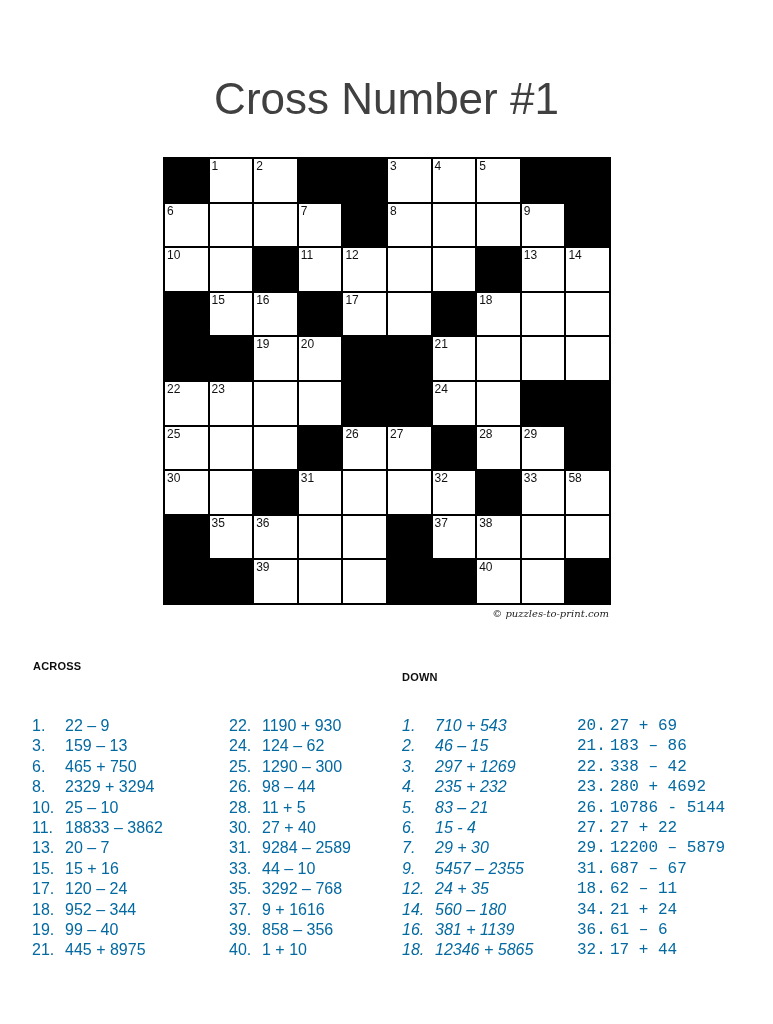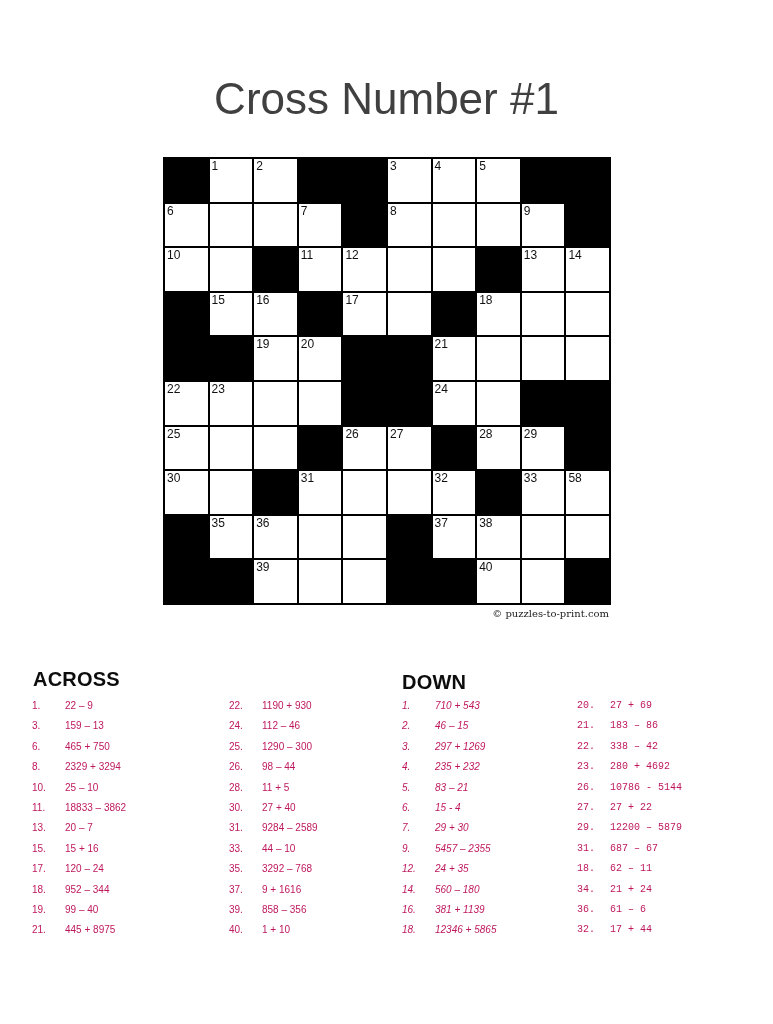--- a/index.html
+++ b/index.html
@@ -17,30 +17,30 @@
     display:grid;grid-template-columns:repeat(10,1fr);grid-template-rows:repeat(10,1fr);
     gap:2px;
   }
   .cell{background:#ffffff;position:relative;}
   .cell.black{background:#000000;}
   .cellnum{
     position:absolute;top:1px;left:2px;font-size:12px;line-height:1.1;color:#111;
   }
   .copyright{
     position:absolute;left:163px;top:608px;width:446px;text-align:right;
-    font-family:"DejaVu Serif",serif;font-size:10px;color:#222;
+    font-family:"DejaVu Serif",serif;font-style:italic;font-size:10px;color:#222;
   }
   .heading{
-    position:absolute;top:651px;font-size:20px;font-weight:700;color:#0d0d0d;
+    position:absolute;top:651px;font-size:11px;font-weight:700;color:#0d0d0d;
     letter-spacing:.2px;
   }
   #across-heading{left:33px;}
   #down-heading{left:402px;margin-top:20px;}
   .cluecol{
-    position:absolute;top:696px;font-size:10px;line-height:20.4px;color:#be185d;
+    position:absolute;top:716px;font-size:16px;line-height:20.4px;color:#0369a1;
     white-space:nowrap;
   }
   #across-col1{left:32px;}
   #across-col2{left:229px;}
   #down-col1{left:402px;font-style:italic;}
   #down-col2{left:577px;font-family:Liberation Mono, monospace;}
   .clue .num{display:inline-block;width:33px;}
 </style>
 </head>
 <body>
@@ -242,21 +242,21 @@
     <div class="clue"><span class="num">11.</span><span class="expr">18833 – 3862</span></div>
     <div class="clue"><span class="num">13.</span><span class="expr">20 – 7</span></div>
     <div class="clue"><span class="num">15.</span><span class="expr">15 + 16</span></div>
     <div class="clue"><span class="num">17.</span><span class="expr">120 – 24</span></div>
     <div class="clue"><span class="num">18.</span><span class="expr">952 – 344</span></div>
     <div class="clue"><span class="num">19.</span><span class="expr">99 – 40</span></div>
     <div class="clue"><span class="num">21.</span><span class="expr">445 + 8975</span></div>
   </div>
 <div class="cluecol" id="across-col2">
     <div class="clue"><span class="num">22.</span><span class="expr">1190 + 930</span></div>
-    <div class="clue"><span class="num">24.</span><span class="expr">112 – 46</span></div>
+    <div class="clue"><span class="num">24.</span><span class="expr">124 – 62</span></div>
     <div class="clue"><span class="num">25.</span><span class="expr">1290 – 300</span></div>
     <div class="clue"><span class="num">26.</span><span class="expr">98 – 44</span></div>
     <div class="clue"><span class="num">28.</span><span class="expr">11 + 5</span></div>
     <div class="clue"><span class="num">30.</span><span class="expr">27 + 40</span></div>
     <div class="clue"><span class="num">31.</span><span class="expr">9284 – 2589</span></div>
     <div class="clue"><span class="num">33.</span><span class="expr">44 – 10</span></div>
     <div class="clue"><span class="num">35.</span><span class="expr">3292 – 768</span></div>
     <div class="clue"><span class="num">37.</span><span class="expr">9 + 1616</span></div>
     <div class="clue"><span class="num">39.</span><span class="expr">858 – 356</span></div>
     <div class="clue"><span class="num">40.</span><span class="expr">1 + 10</span></div>

